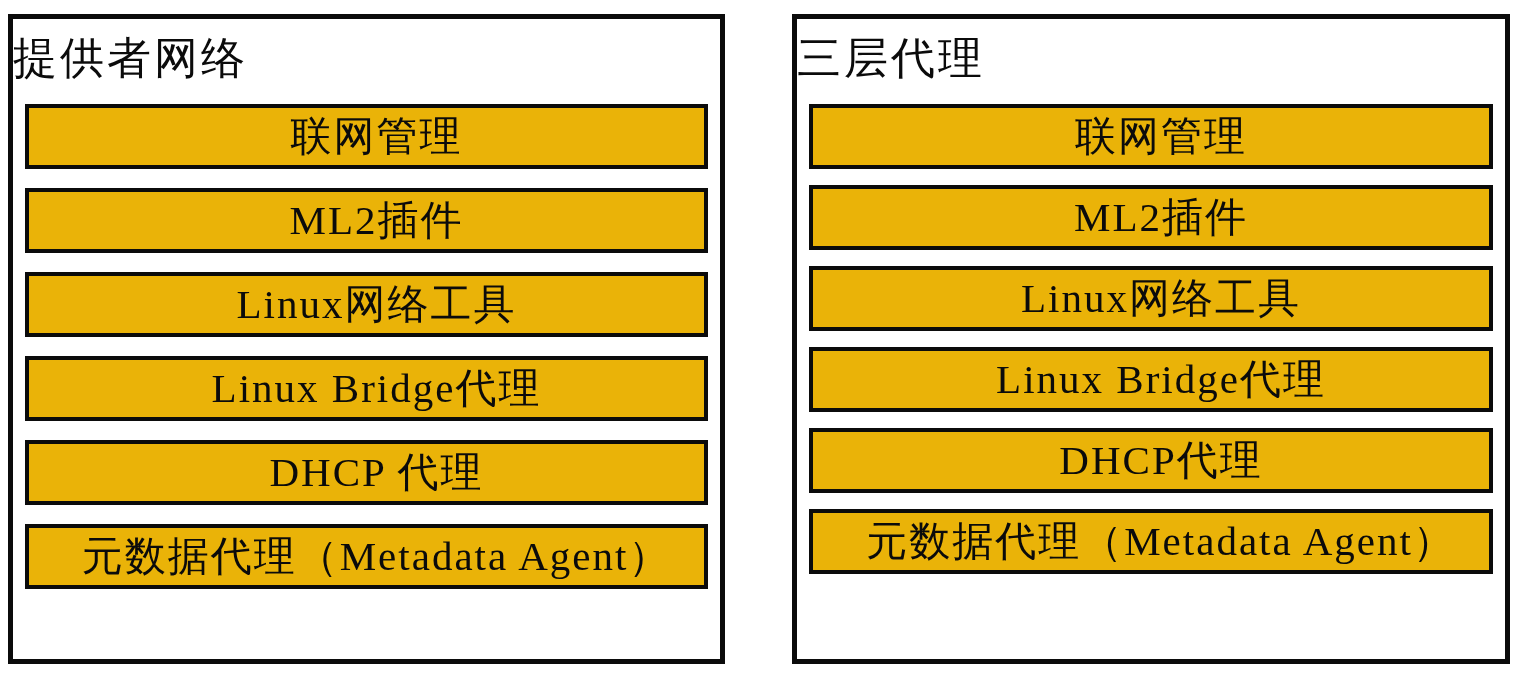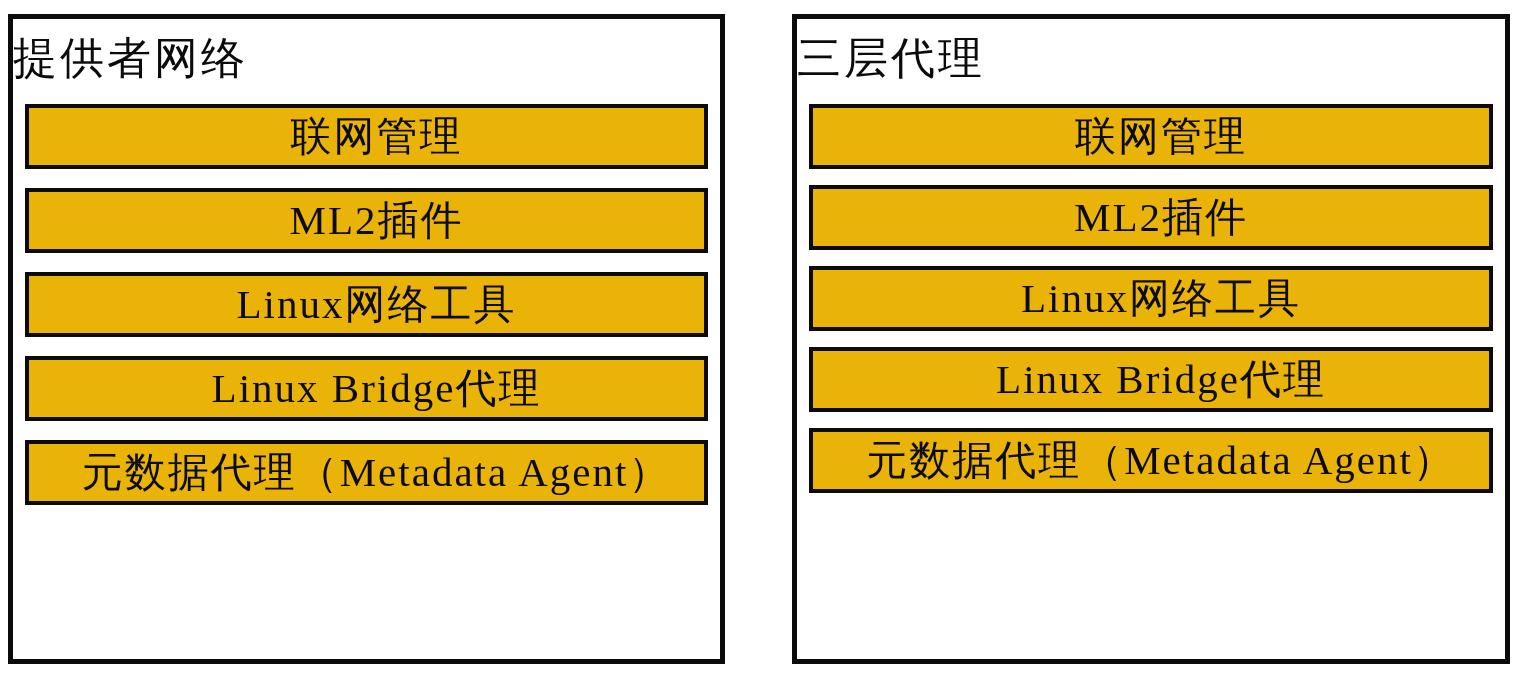--- a/index.html
+++ b/index.html
@@ -67,26 +67,28 @@
 </head>
 <body>
 
 <div class="panel panel-left">
   <div class="panel-title">提供者网络</div>
   <div class="rows">
     <div class="row">联网管理</div>
     <div class="row">ML2插件</div>
     <div class="row">Linux网络工具</div>
     <div class="row">Linux Bridge代理</div>
+    <div class="row">DHCP 代理</div>
     <div class="row">元数据代理（Metadata Agent）</div>
   </div>
 </div>
 
 <div class="panel panel-right">
   <div class="panel-title">三层代理</div>
   <div class="rows">
     <div class="row">联网管理</div>
     <div class="row">ML2插件</div>
     <div class="row">Linux网络工具</div>
     <div class="row">Linux Bridge代理</div>
+    <div class="row">DHCP代理</div>
     <div class="row">元数据代理（Metadata Agent）</div>
   </div>
 </div>
 
 </body></html>

